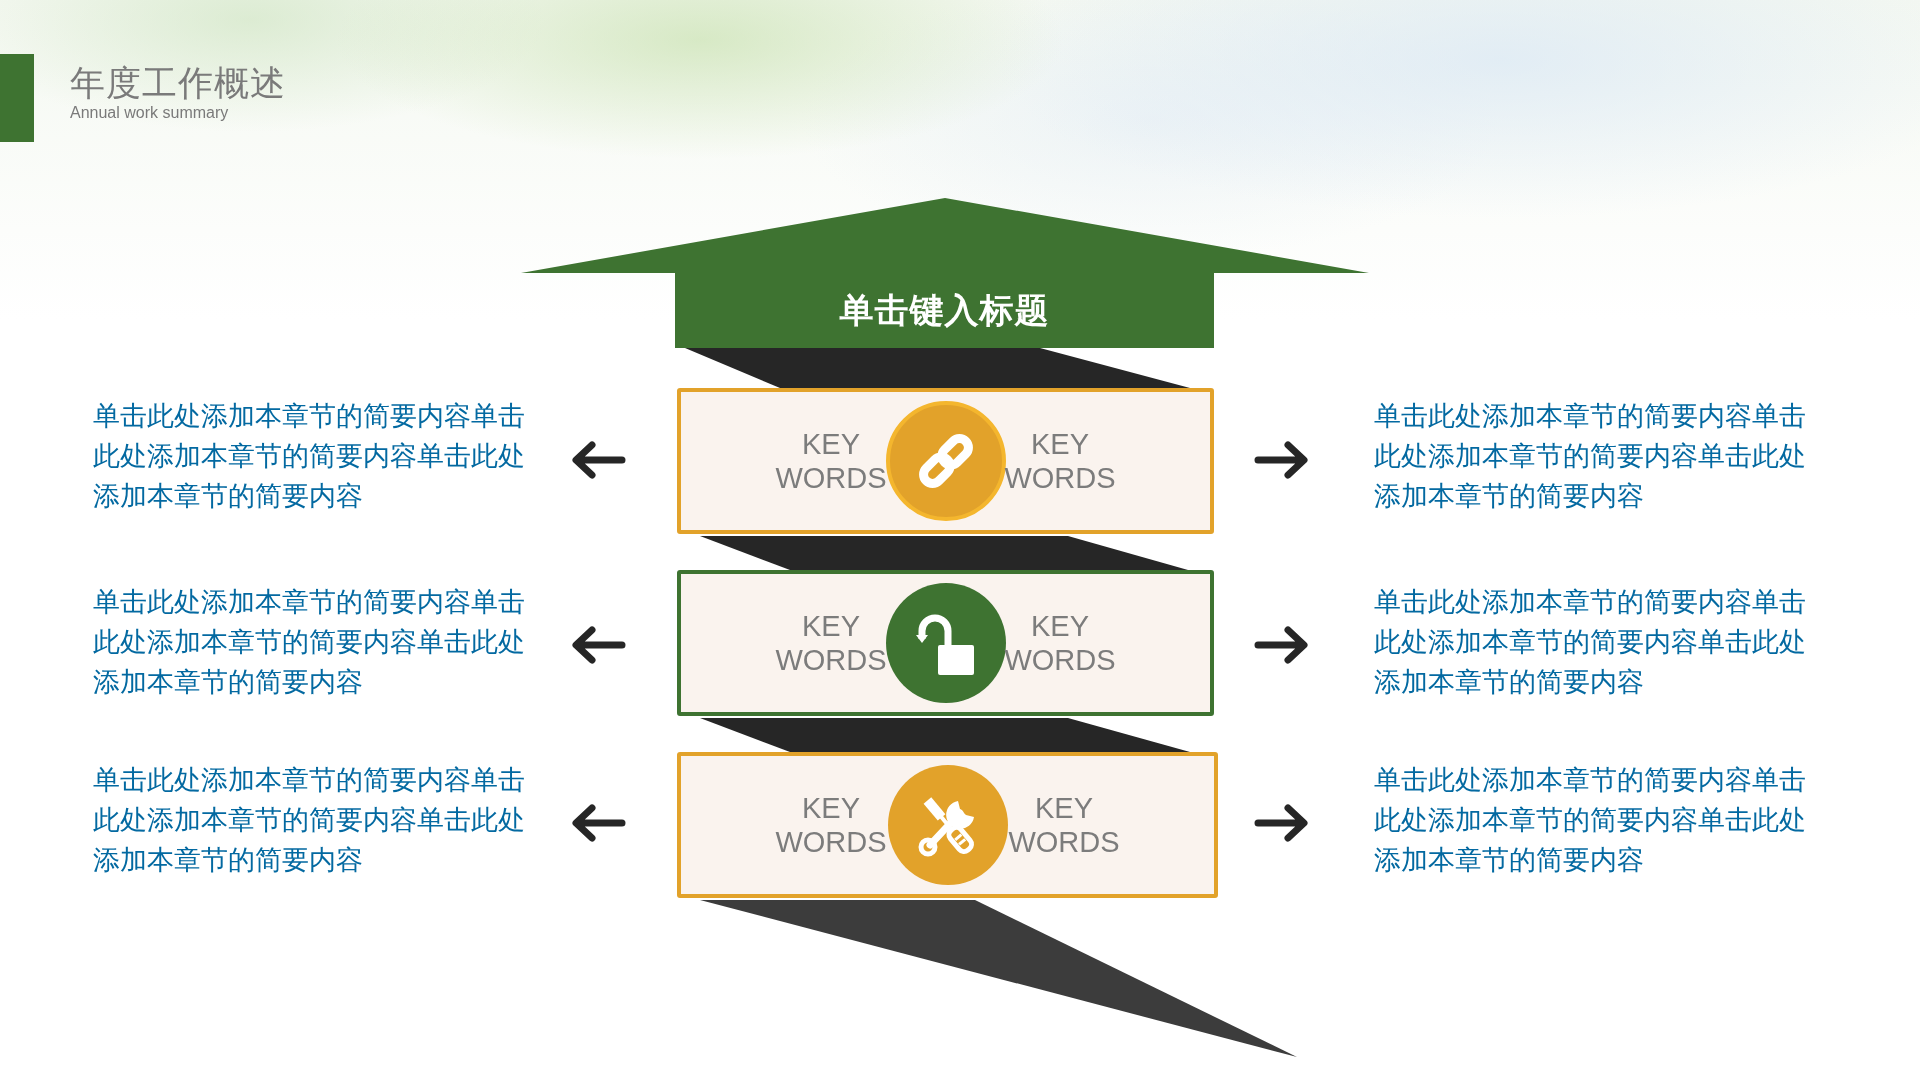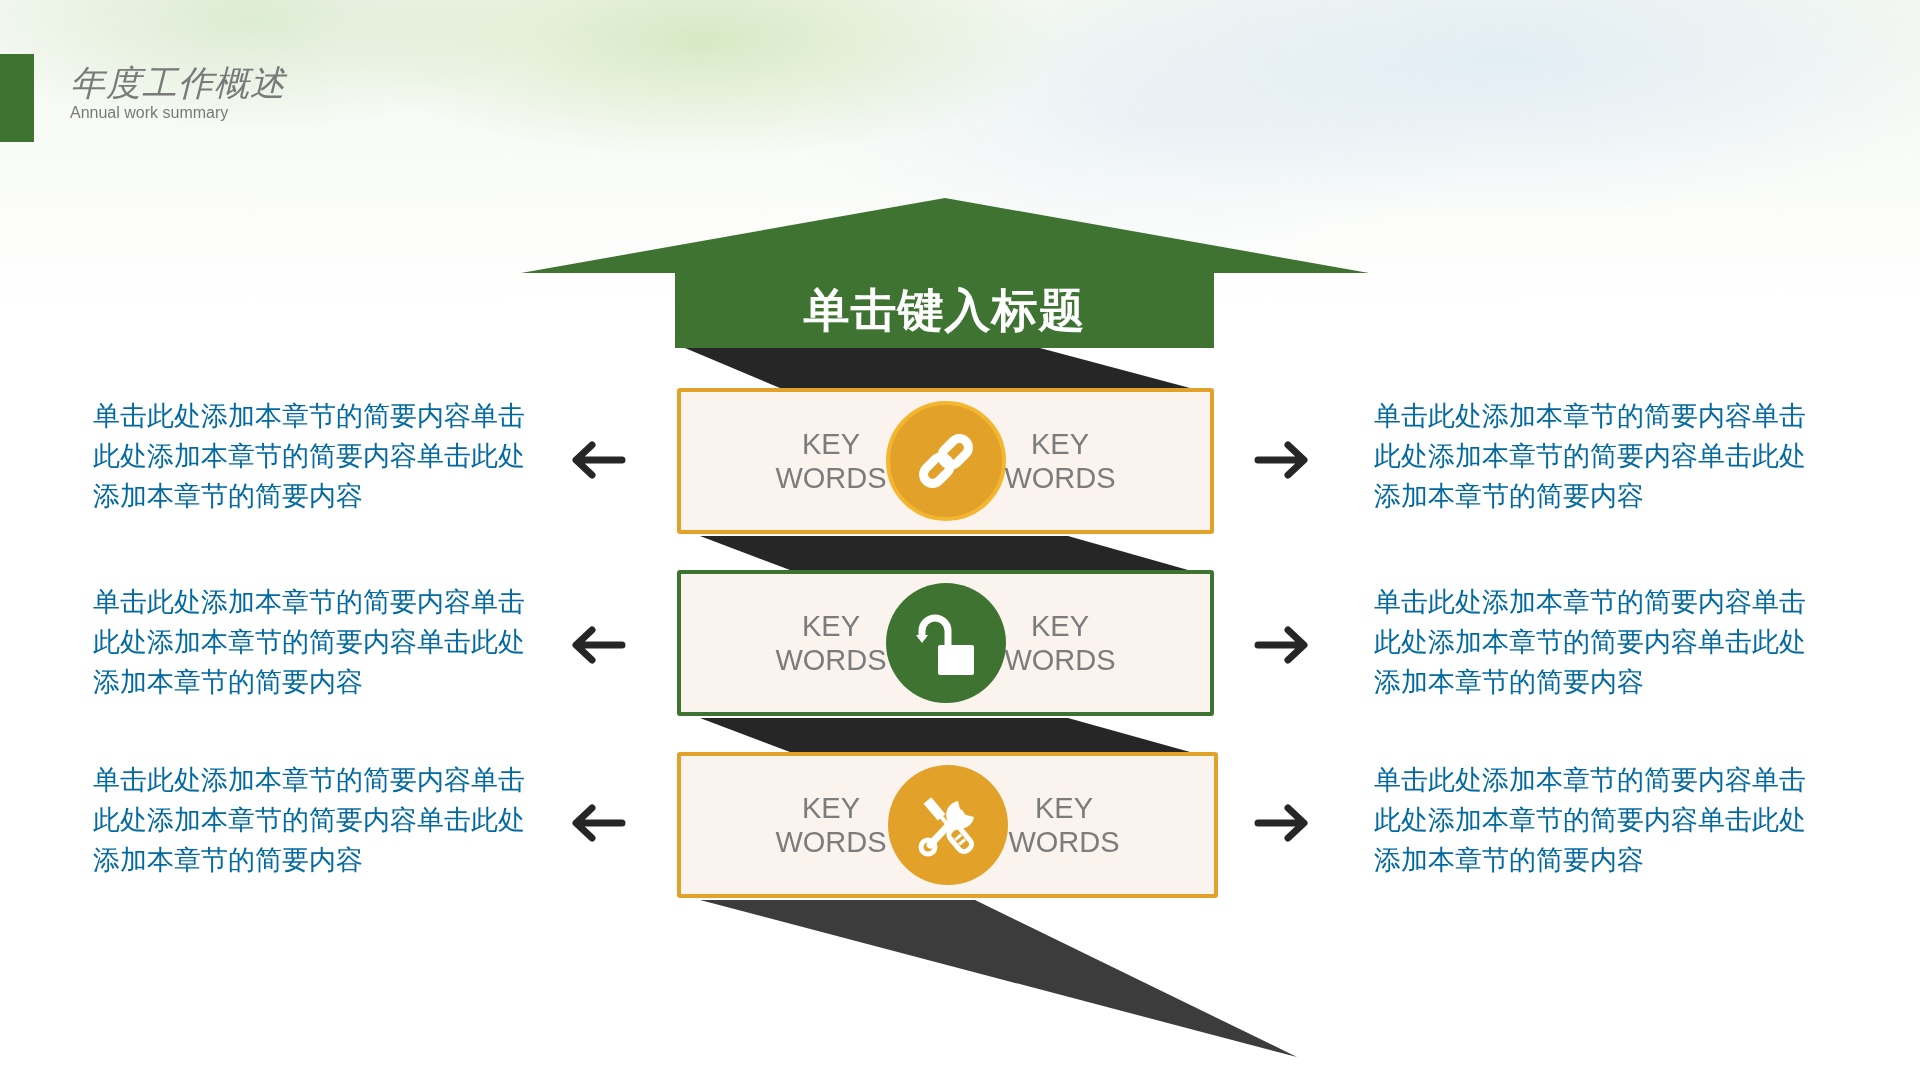--- a/index.html
+++ b/index.html
@@ -11,28 +11,28 @@
   .bg-sky {
     position:absolute; left:0; top:0; width:1920px; height:320px;
     background:
       radial-gradient(ellipse 520px 170px at 700px 40px, rgba(190,220,160,0.55), rgba(255,255,255,0) 70%),
       radial-gradient(ellipse 420px 160px at 250px 20px, rgba(200,225,185,0.55), rgba(255,255,255,0) 70%),
       radial-gradient(ellipse 700px 220px at 1500px 60px, rgba(215,230,245,0.65), rgba(255,255,255,0) 72%),
       radial-gradient(ellipse 500px 200px at 1150px 120px, rgba(225,235,245,0.5), rgba(255,255,255,0) 70%),
       linear-gradient(#f4f8f1, #ffffff);
   }
   .header-bar { position:absolute; left:0; top:54px; width:34px; height:88px; background:#3e7331; }
-  .header-title { position:absolute; left:70px; top:60px; font-size:35px; color:#7a7a7a; letter-spacing:1px;font-style:italic; }
+  .header-title { position:absolute; left:70px; top:60px; font-size:35px; color:#7a7a7a; letter-spacing:1px; }
   .header-sub { position:absolute; left:70px; top:104px; font-size:16px; color:#7a7a7a; font-family:"Liberation Sans", sans-serif; }
 
   svg.diagram { position:absolute; left:0; top:0; }
   .title-text {
     position:absolute; left:675px; top:273px; width:539px; height:75px;
     display:flex; align-items:center; justify-content:center;
-    color:#ffffff; font-size:46px; font-weight:bold; letter-spacing:1px;
+    color:#ffffff; font-size:34px; font-weight:bold; letter-spacing:1px;
   }
   .box {
     position:absolute; left:677px; width:537px; height:146px; box-sizing:border-box;
     background:#faf3ee; border:4px solid #e2a22a; border-radius:3px;
   }
   .box.green { border-color:#3e7331; }
   .kw {
     position:absolute; top:0; height:100%; width:180px;
     display:flex; flex-direction:column; justify-content:center; align-items:center;
     font-size:29px; line-height:34px; color:#7c7c7c;

